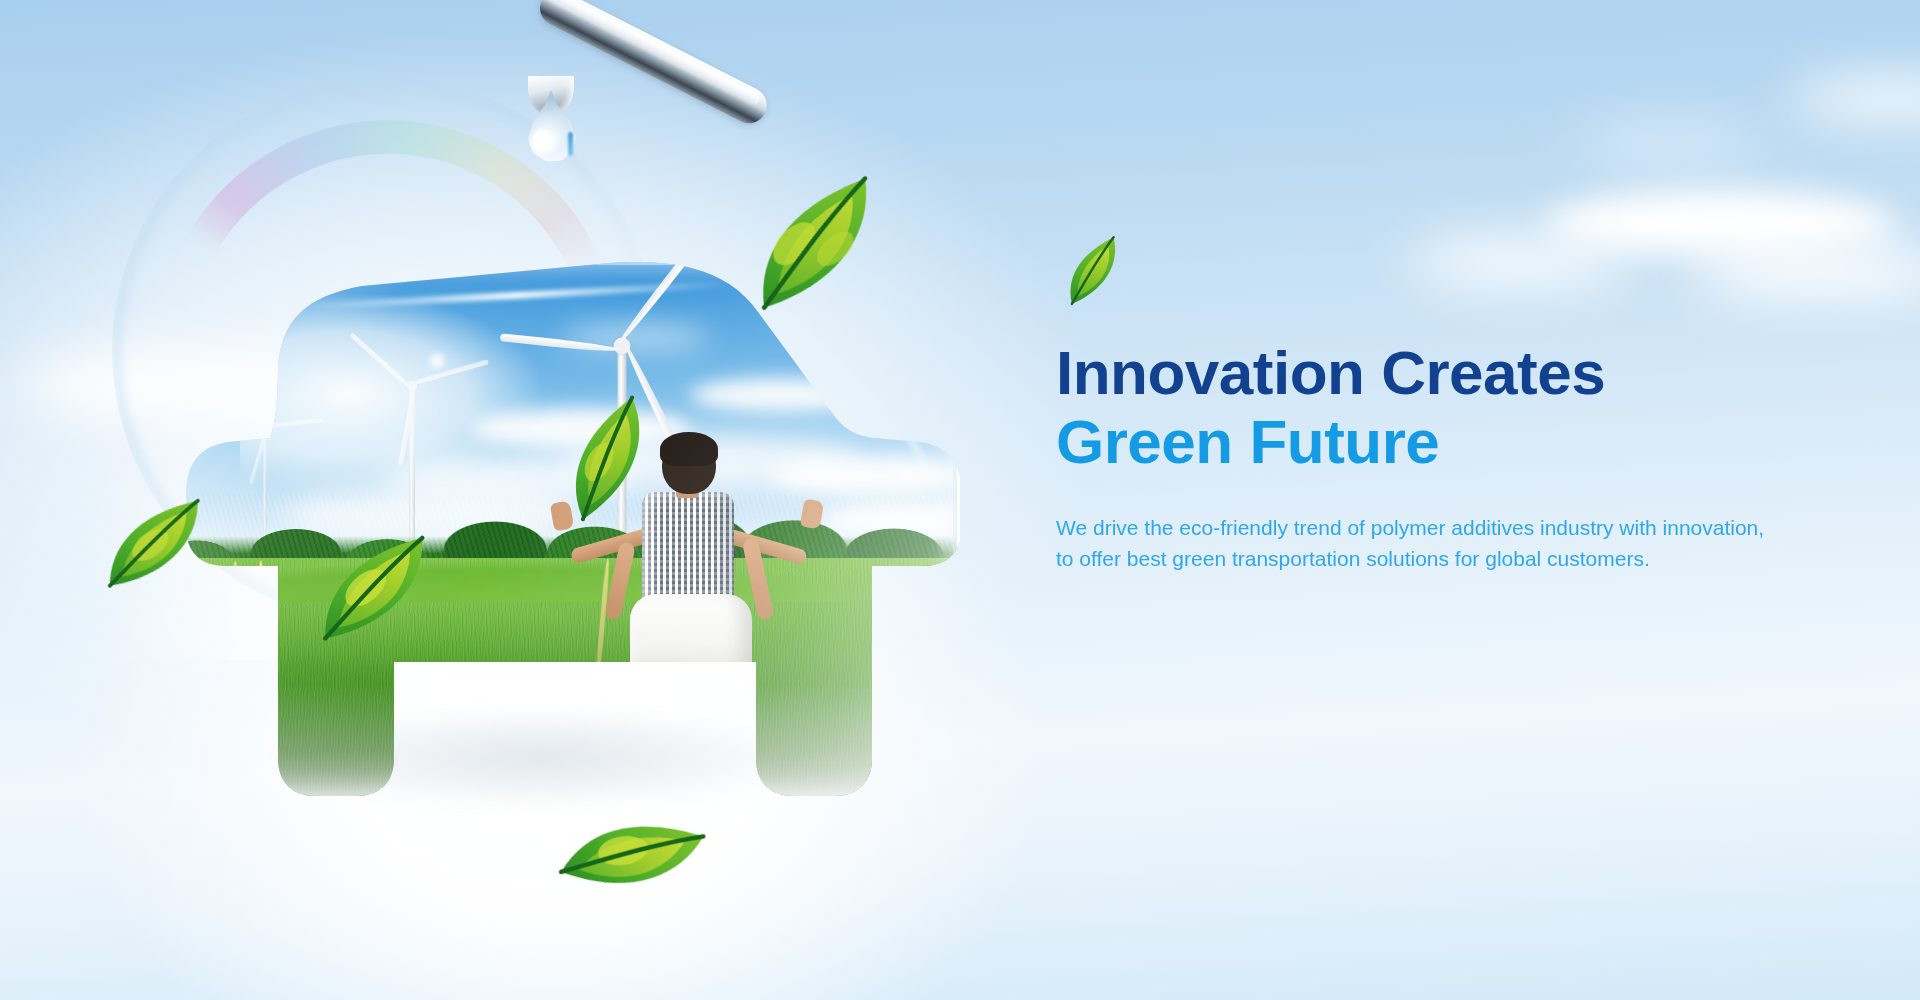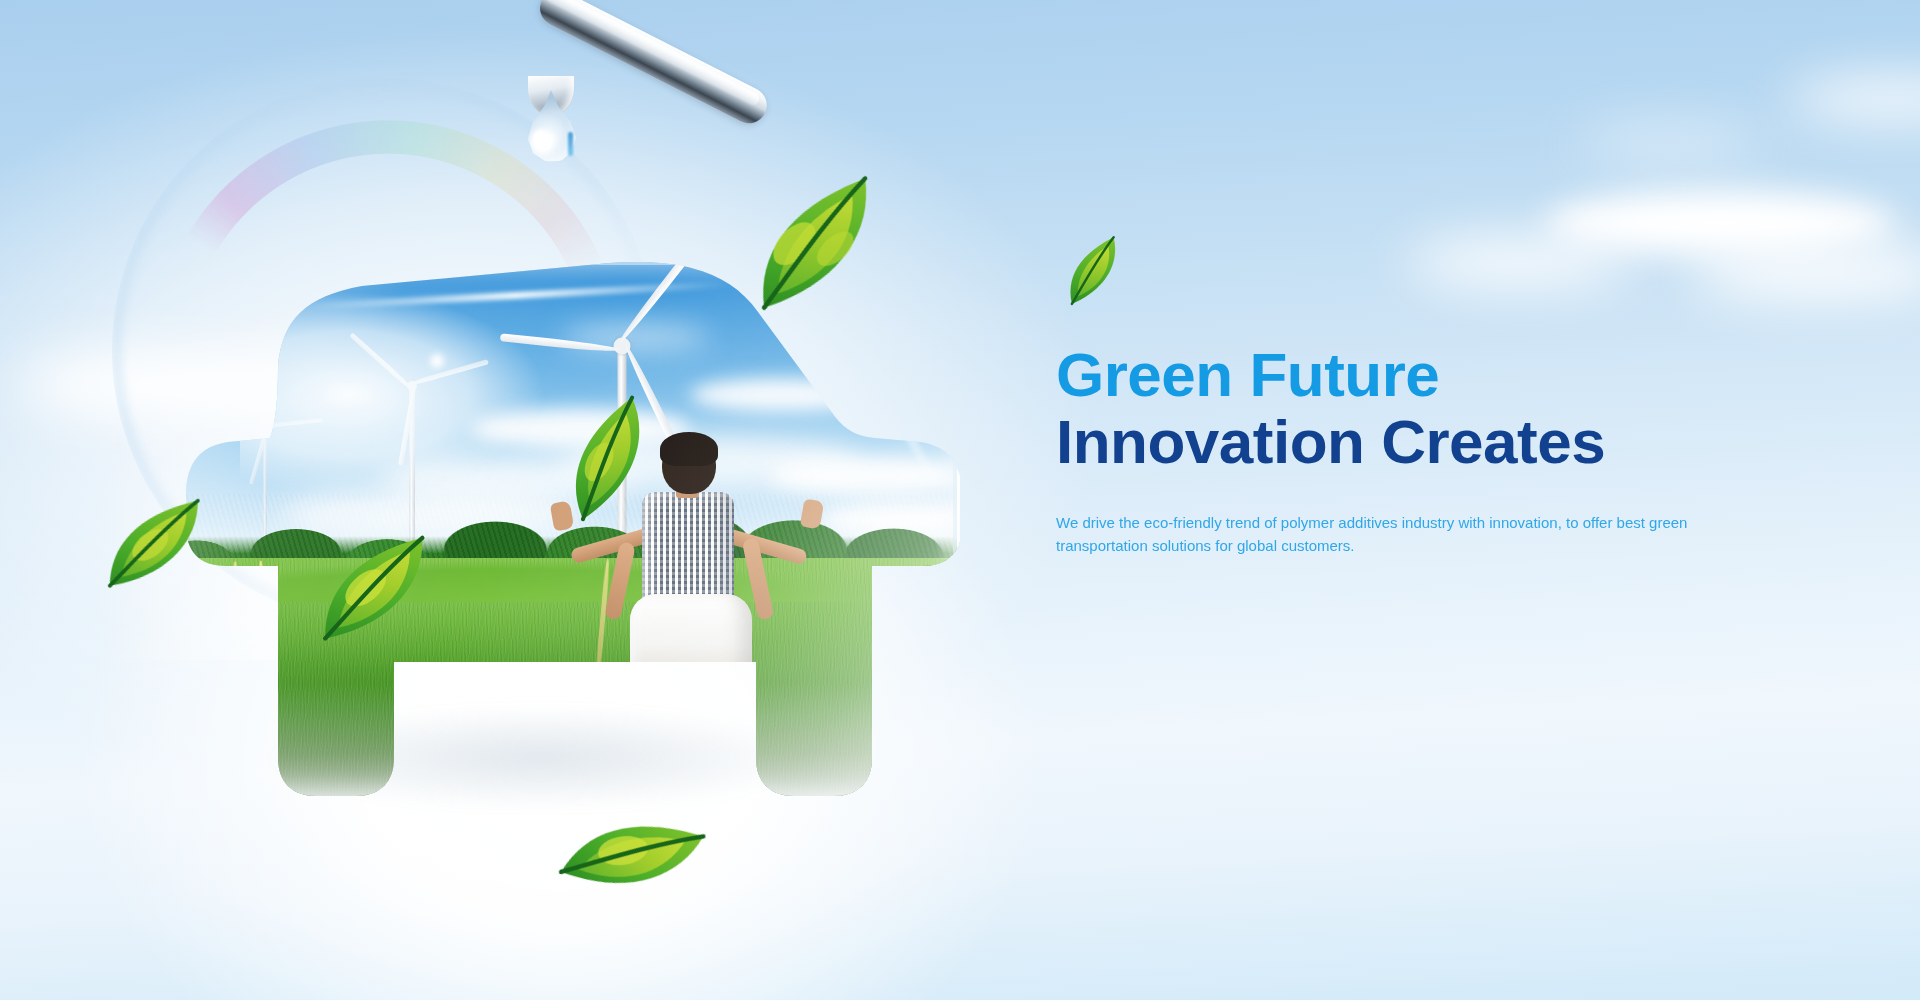--- a/index.html
+++ b/index.html
@@ -248,21 +248,21 @@
     line-height: 1.08; margin: 0;
     font-family: "Liberation Sans", sans-serif;
   }
   #headline-2 {
     font-size: 62px; font-weight: 700; letter-spacing: -0.5px;
     line-height: 1.12; margin: 0;
     font-family: "Liberation Sans", sans-serif;
   }
   #subcopy {
     margin: 36px 0 0 0;
-    font-size: 15px; line-height: 1.48; font-weight: 400;
+    font-size: 21px; line-height: 1.48; font-weight: 400;
     max-width: 720px;
     font-family: "Liberation Sans", sans-serif;
   }
 </style>
 </head>
 <body>
 
 <div id="stage">
 
   <div>
@@ -434,18 +434,18 @@
   <div class="leaf" style="left:565px; top:812px; transform: rotate(16deg);">
     <svg width="134" height="86" viewBox="0 0 150 96">
       <path d="M4 88 C 18 34, 66 4, 146 6 C 132 62, 78 94, 4 88 Z" fill="url(#lg1)"></path>
       <path d="M22 80 C 38 44, 76 20, 128 16 C 116 58, 76 84, 22 80 Z" fill="url(#lg1b)" opacity=".88"></path>
       <ellipse cx="64" cy="46" rx="28" ry="16" fill="#cde23b" opacity=".75" transform="rotate(-24 64 46)"></ellipse>
       <path d="M4 88 C 46 62, 94 30, 146 6" stroke="#16651a" stroke-width="5" fill="none" stroke-linecap="round"></path>
     </svg>
   </div>
 
   <div id="copy">
+    <h1 id="headline-1" style="color:#12428F;">Innovation Creates</h1>
     <h1 id="headline-2" style="color:#159BE4;">Green Future</h1>
-    <h1 id="headline-1" style="color:#12428F;">Innovation Creates</h1>
     <p id="subcopy" style="color:#2FA7E8;">We drive the eco-friendly trend of polymer additives industry with innovation, to offer best green transportation solutions for global customers.</p>
   </div>
 
 </div>
 
 </body></html>

